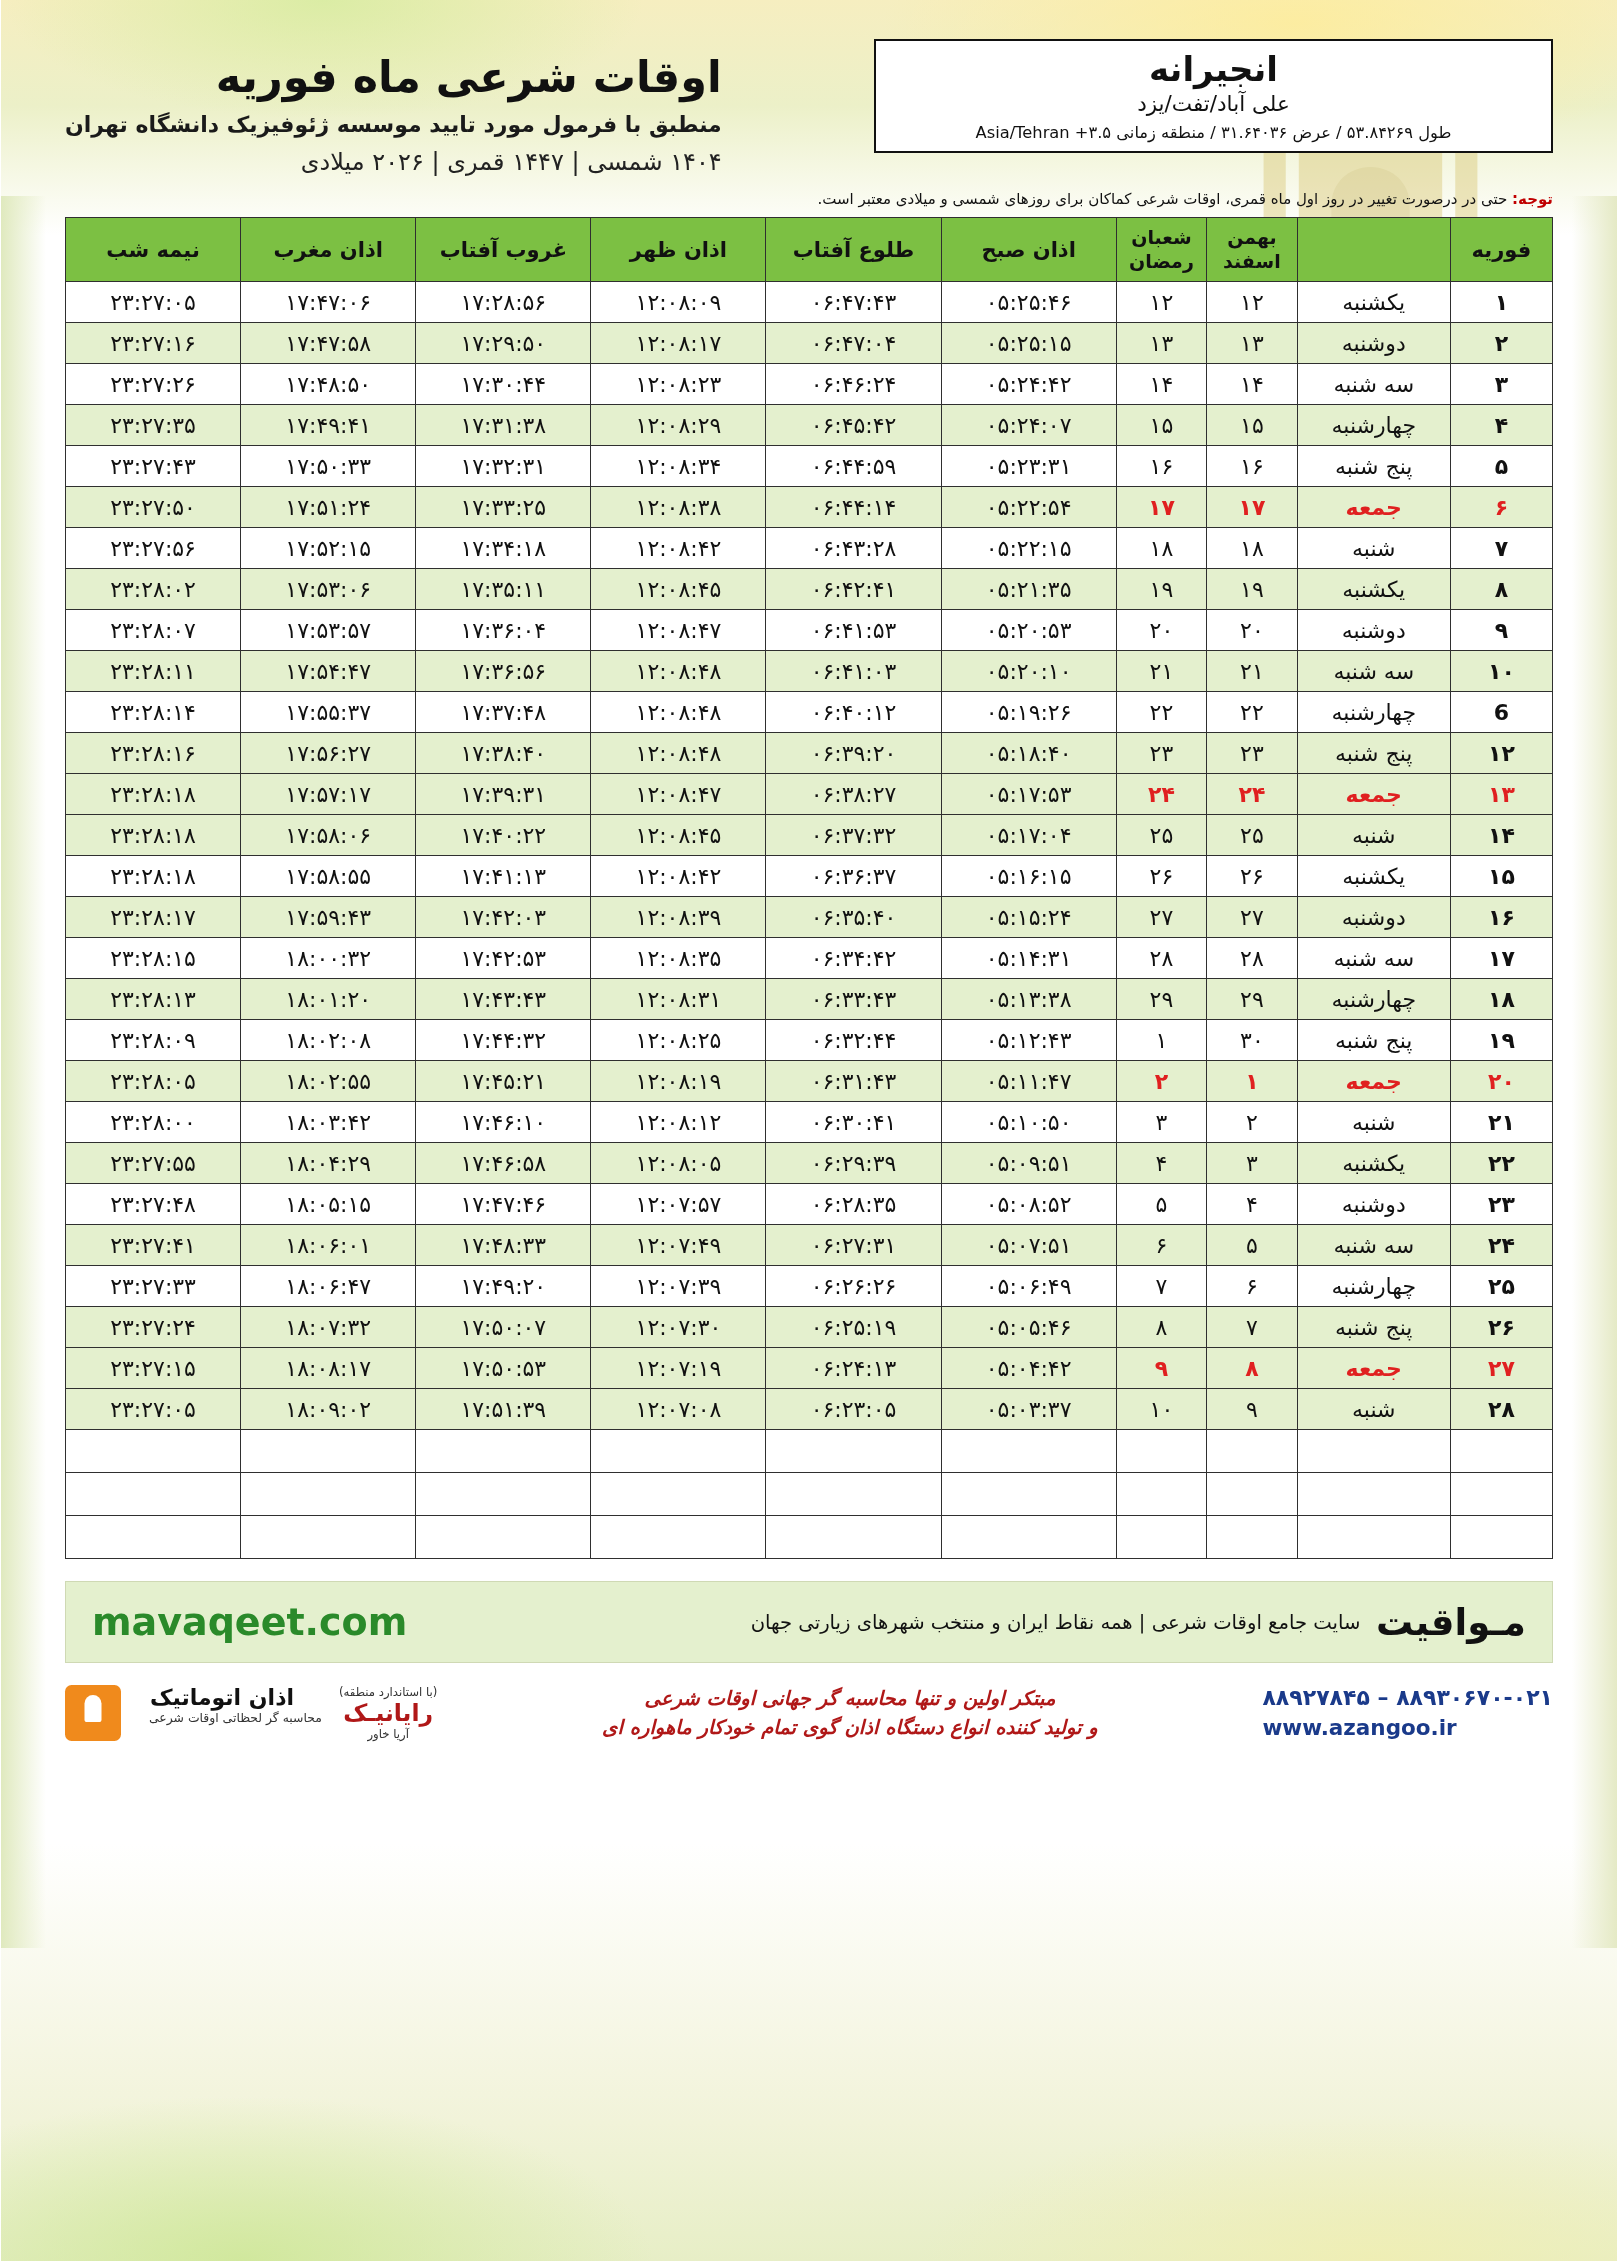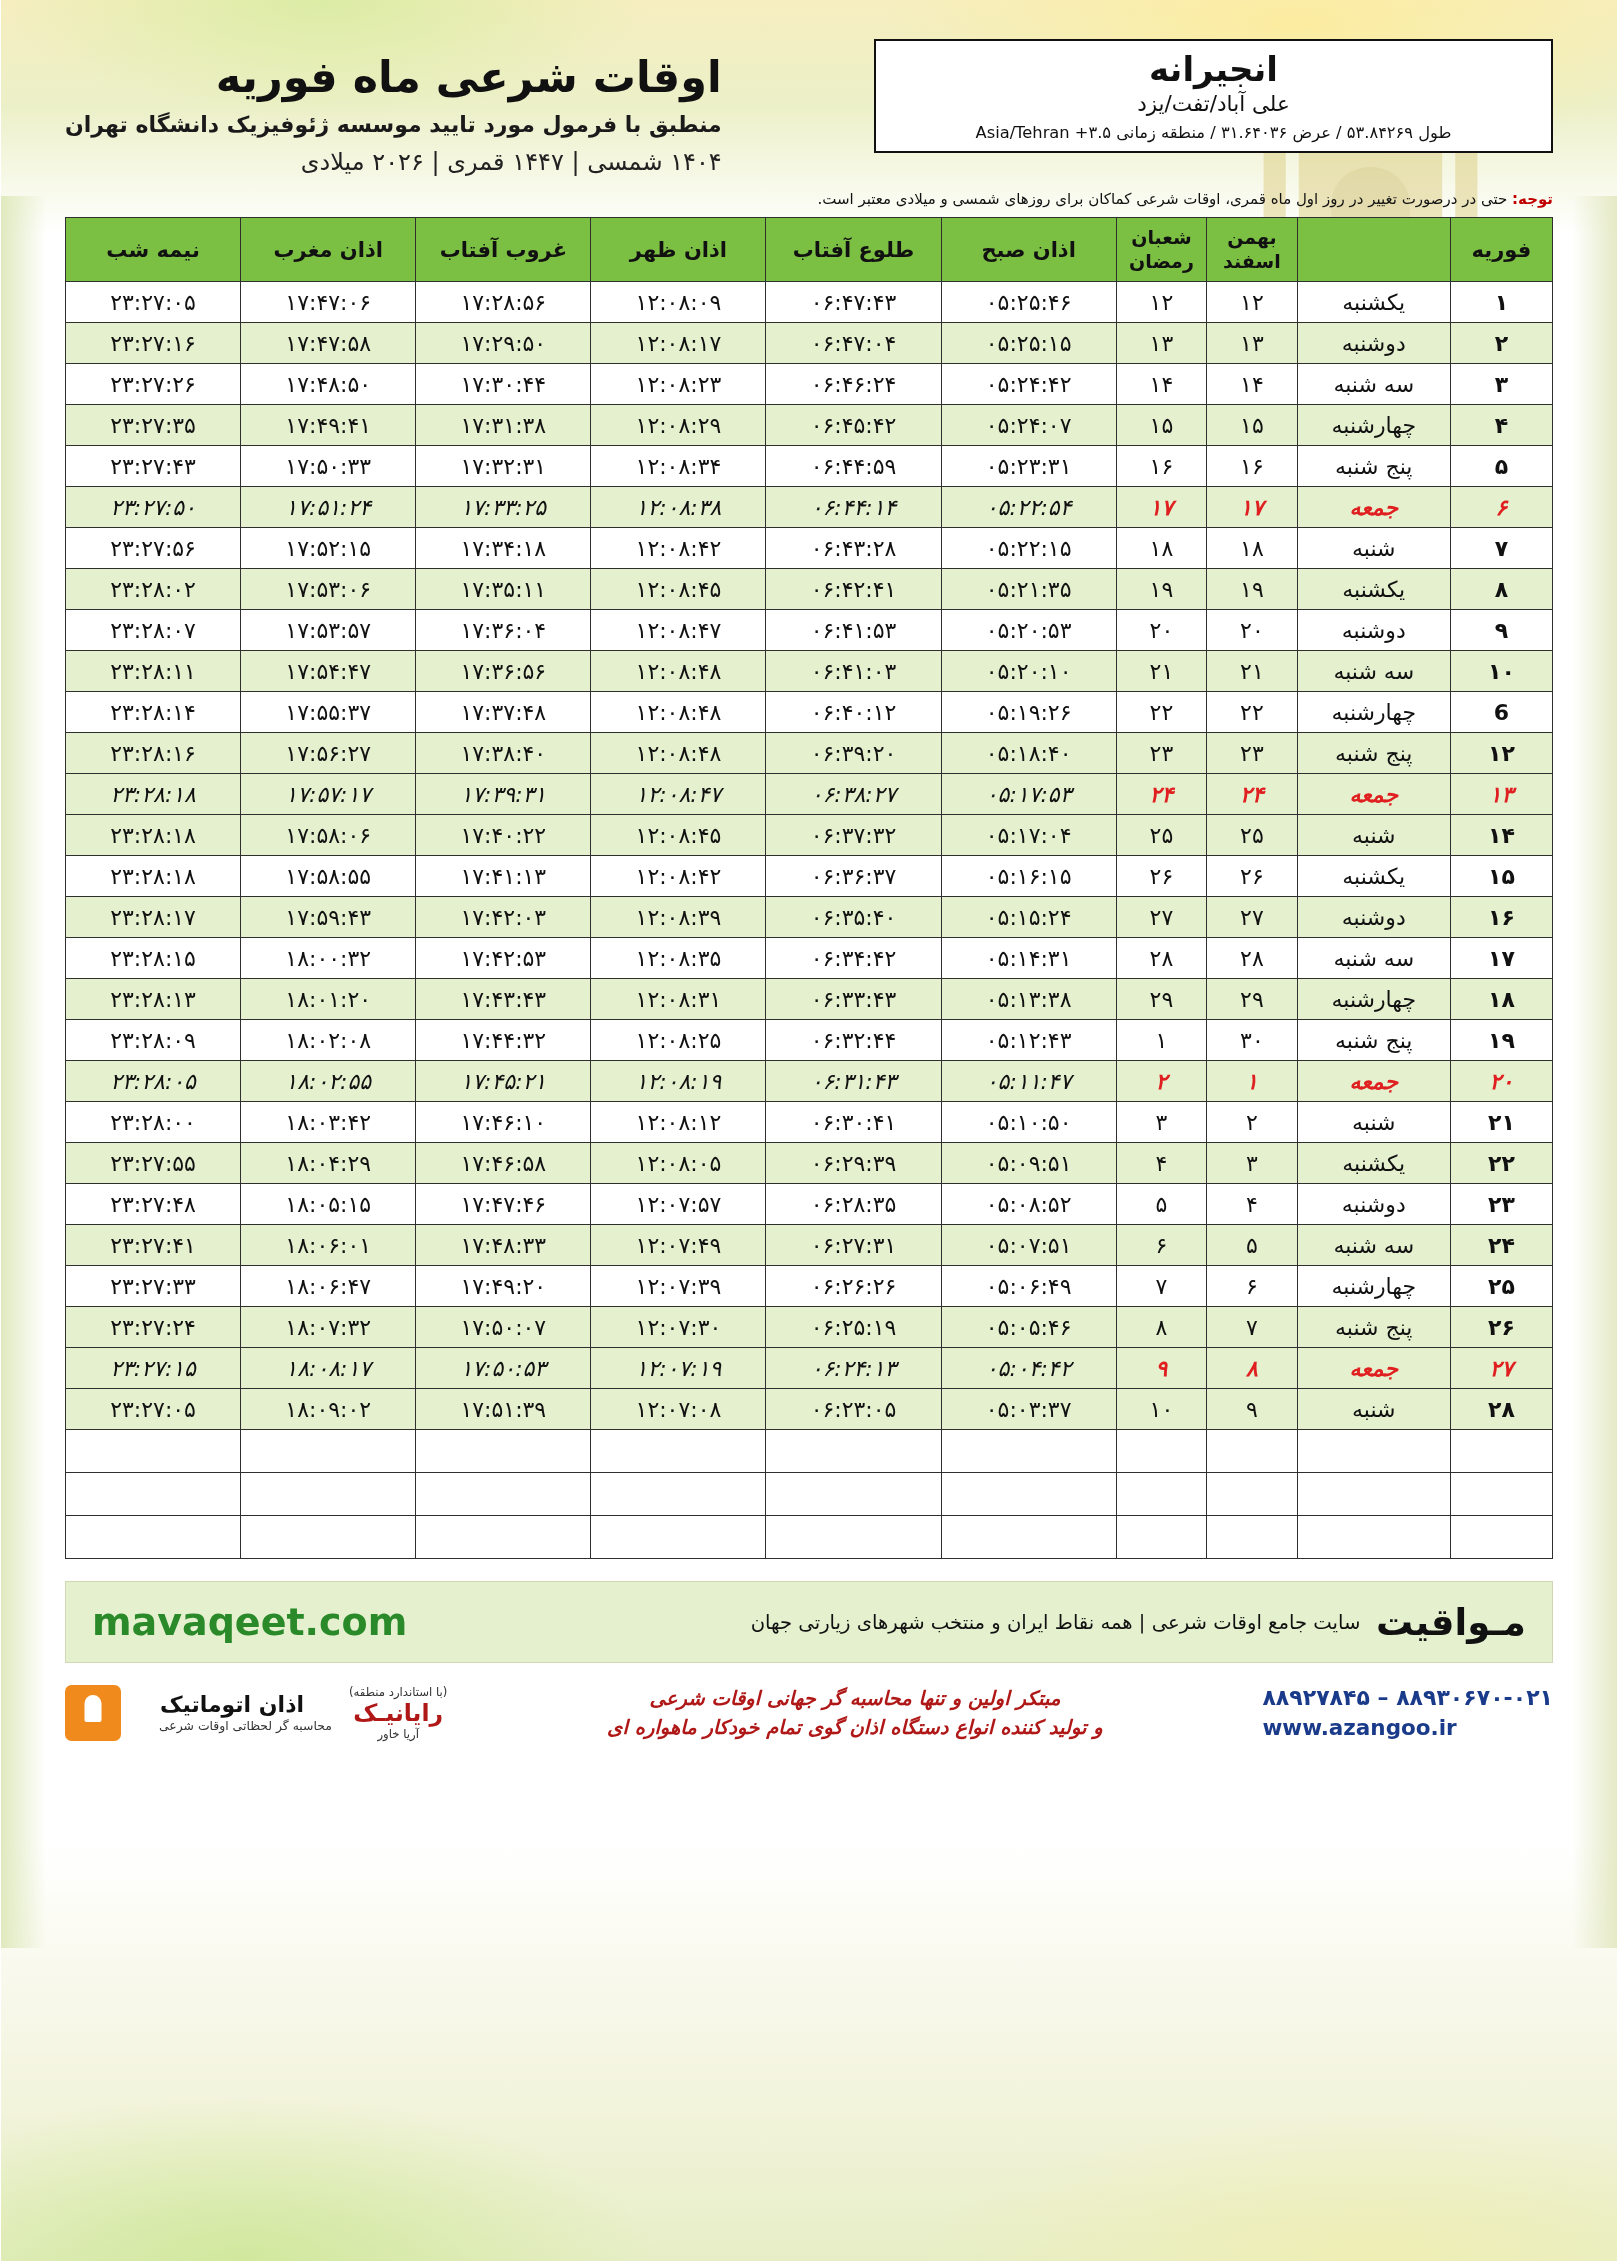--- a/index.html
+++ b/index.html
@@ -180,21 +180,21 @@
   col.c-hij1     { width: 6.2%; }
   col.c-fajr     { width: 12.0%; }
   col.c-sunrise  { width: 12.0%; }
   col.c-dhuhr    { width: 12.0%; }
   col.c-sunset   { width: 12.0%; }
   col.c-maghrib  { width: 12.0%; }
   col.c-midnight { width: 12.0%; }
 
   tbody tr.odd td { background: #ffffff; }
   tbody tr.even td { background: #e4f0ce; }
-  tbody tr.friday td { background: #e4f0ce; font-style: italic; }
+  tbody tr.friday td { background: #e4f0ce; }
   tbody tr.friday td.day-col,
   tbody tr.friday td.week-col,
   tbody tr.friday td.hij-col {
     color: #e02020;
     font-weight: bold;
   }
   td.day-col { font-weight: bold; font-size: 23.5px; }
   td.week-col { font-size: 20px; }
   td.hij-col { font-size: 21.5px; }
   tbody tr.blank td { height: 42px; background: #ffffff; }
@@ -238,22 +238,21 @@
     justify-content: space-between;
     direction: rtl;
   }
   .f2-logos {
     display: flex;
     align-items: center;
     gap: 17px;
   }
   .logo-azangoo {
     display: flex;
-    align-items: center;
-    gap: 11px;
+    gap: 1px;
   }
   .logo-box {
     width: 56px; height: 56px;
     background: #f08a1c;
     border-radius: 6.5px;
     position: relative;
   }
   .logo-box::after {
     content: "";
     position: absolute;

